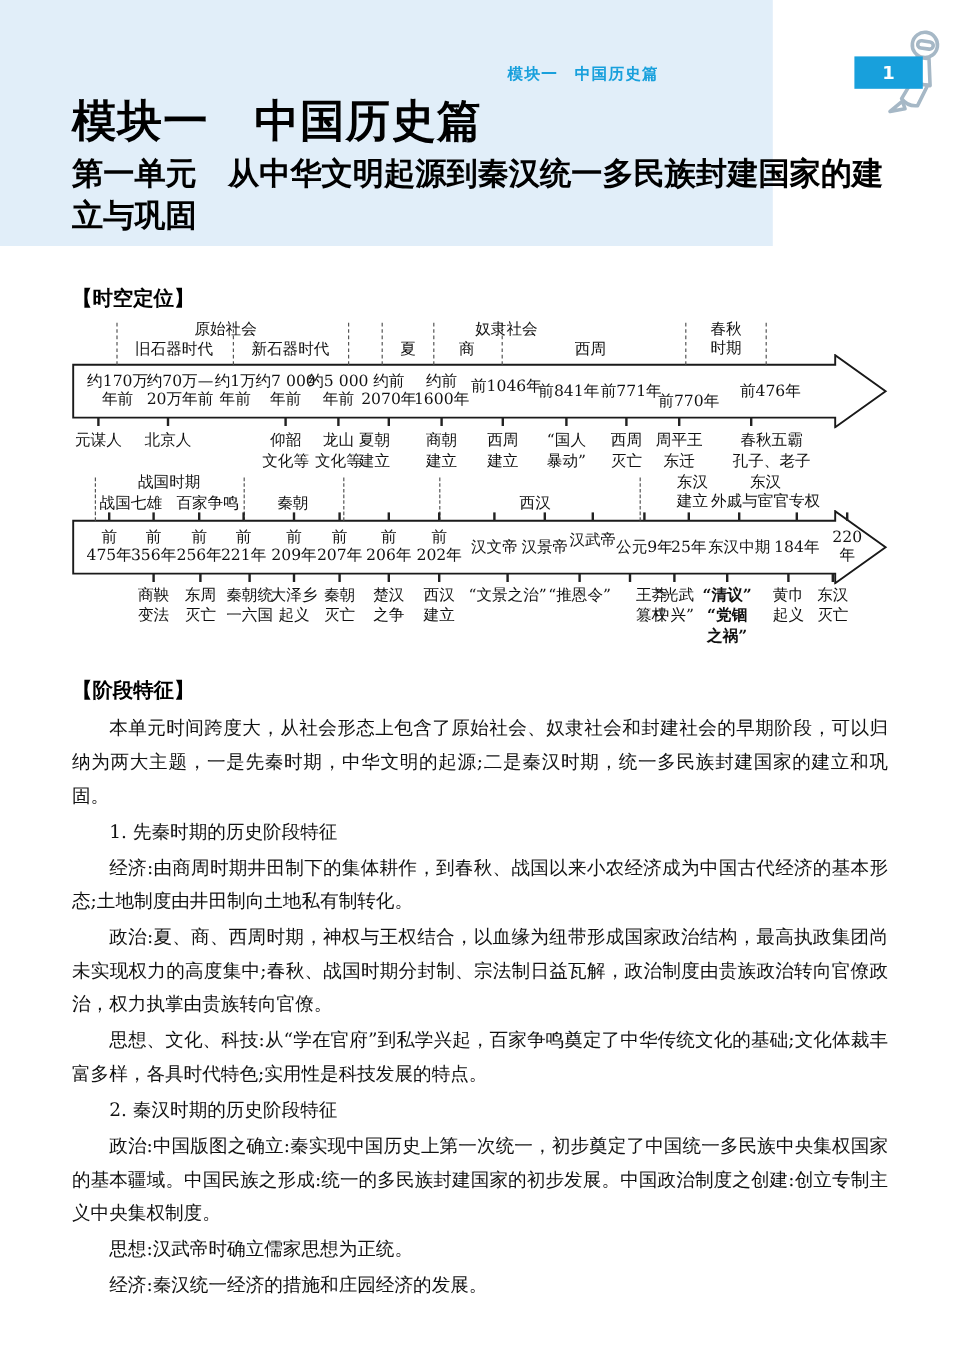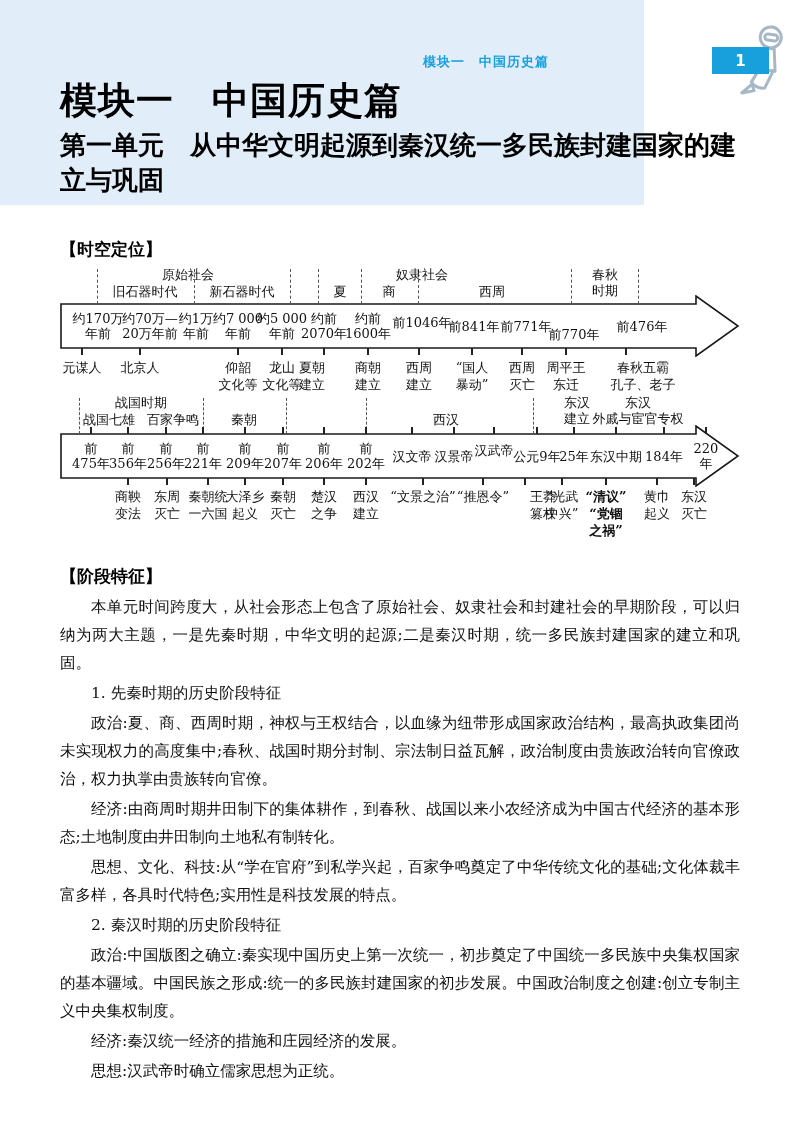--- a/index.html
+++ b/index.html
@@ -253,21 +253,21 @@
 起义</div>
       <div class="tl-tick" style="left: 634px; top: 212px;"></div>
       <div class="tl-event" style="left: 634px; top: 222px;">东汉
 灭亡</div>
     </div>
 
   <div class="sec-head second">【阶段特征】</div>
   <div class="features" id="features-paragraphs">
       <p>本单元时间跨度大，从社会形态上包含了原始社会、奴隶社会和封建社会的早期阶段，可以归纳为两大主题，一是先秦时期，中华文明的起源;二是秦汉时期，统一多民族封建国家的建立和巩固。</p>
       <p>1. 先秦时期的历史阶段特征</p>
+      <p>经济:由商周时期井田制下的集体耕作，到春秋、战国以来小农经济成为中国古代经济的基本形态;土地制度由井田制向土地私有制转化。</p>
       <p>政治:夏、商、西周时期，神权与王权结合，以血缘为纽带形成国家政治结构，最高执政集团尚未实现权力的高度集中;春秋、战国时期分封制、宗法制日益瓦解，政治制度由贵族政治转向官僚政治，权力执掌由贵族转向官僚。</p>
-      <p>经济:由商周时期井田制下的集体耕作，到春秋、战国以来小农经济成为中国古代经济的基本形态;土地制度由井田制向土地私有制转化。</p>
       <p>思想、文化、科技:从“学在官府”到私学兴起，百家争鸣奠定了中华传统文化的基础;文化体裁丰富多样，各具时代特色;实用性是科技发展的特点。</p>
       <p>2. 秦汉时期的历史阶段特征</p>
       <p>政治:中国版图之确立:秦实现中国历史上第一次统一，初步奠定了中国统一多民族中央集权国家的基本疆域。中国民族之形成:统一的多民族封建国家的初步发展。中国政治制度之创建:创立专制主义中央集权制度。</p>
+      <p>思想:汉武帝时确立儒家思想为正统。</p>
       <p>经济:秦汉统一经济的措施和庄园经济的发展。</p>
-      <p>思想:汉武帝时确立儒家思想为正统。</p>
     </div>
 </div>
 
 </body></html>

